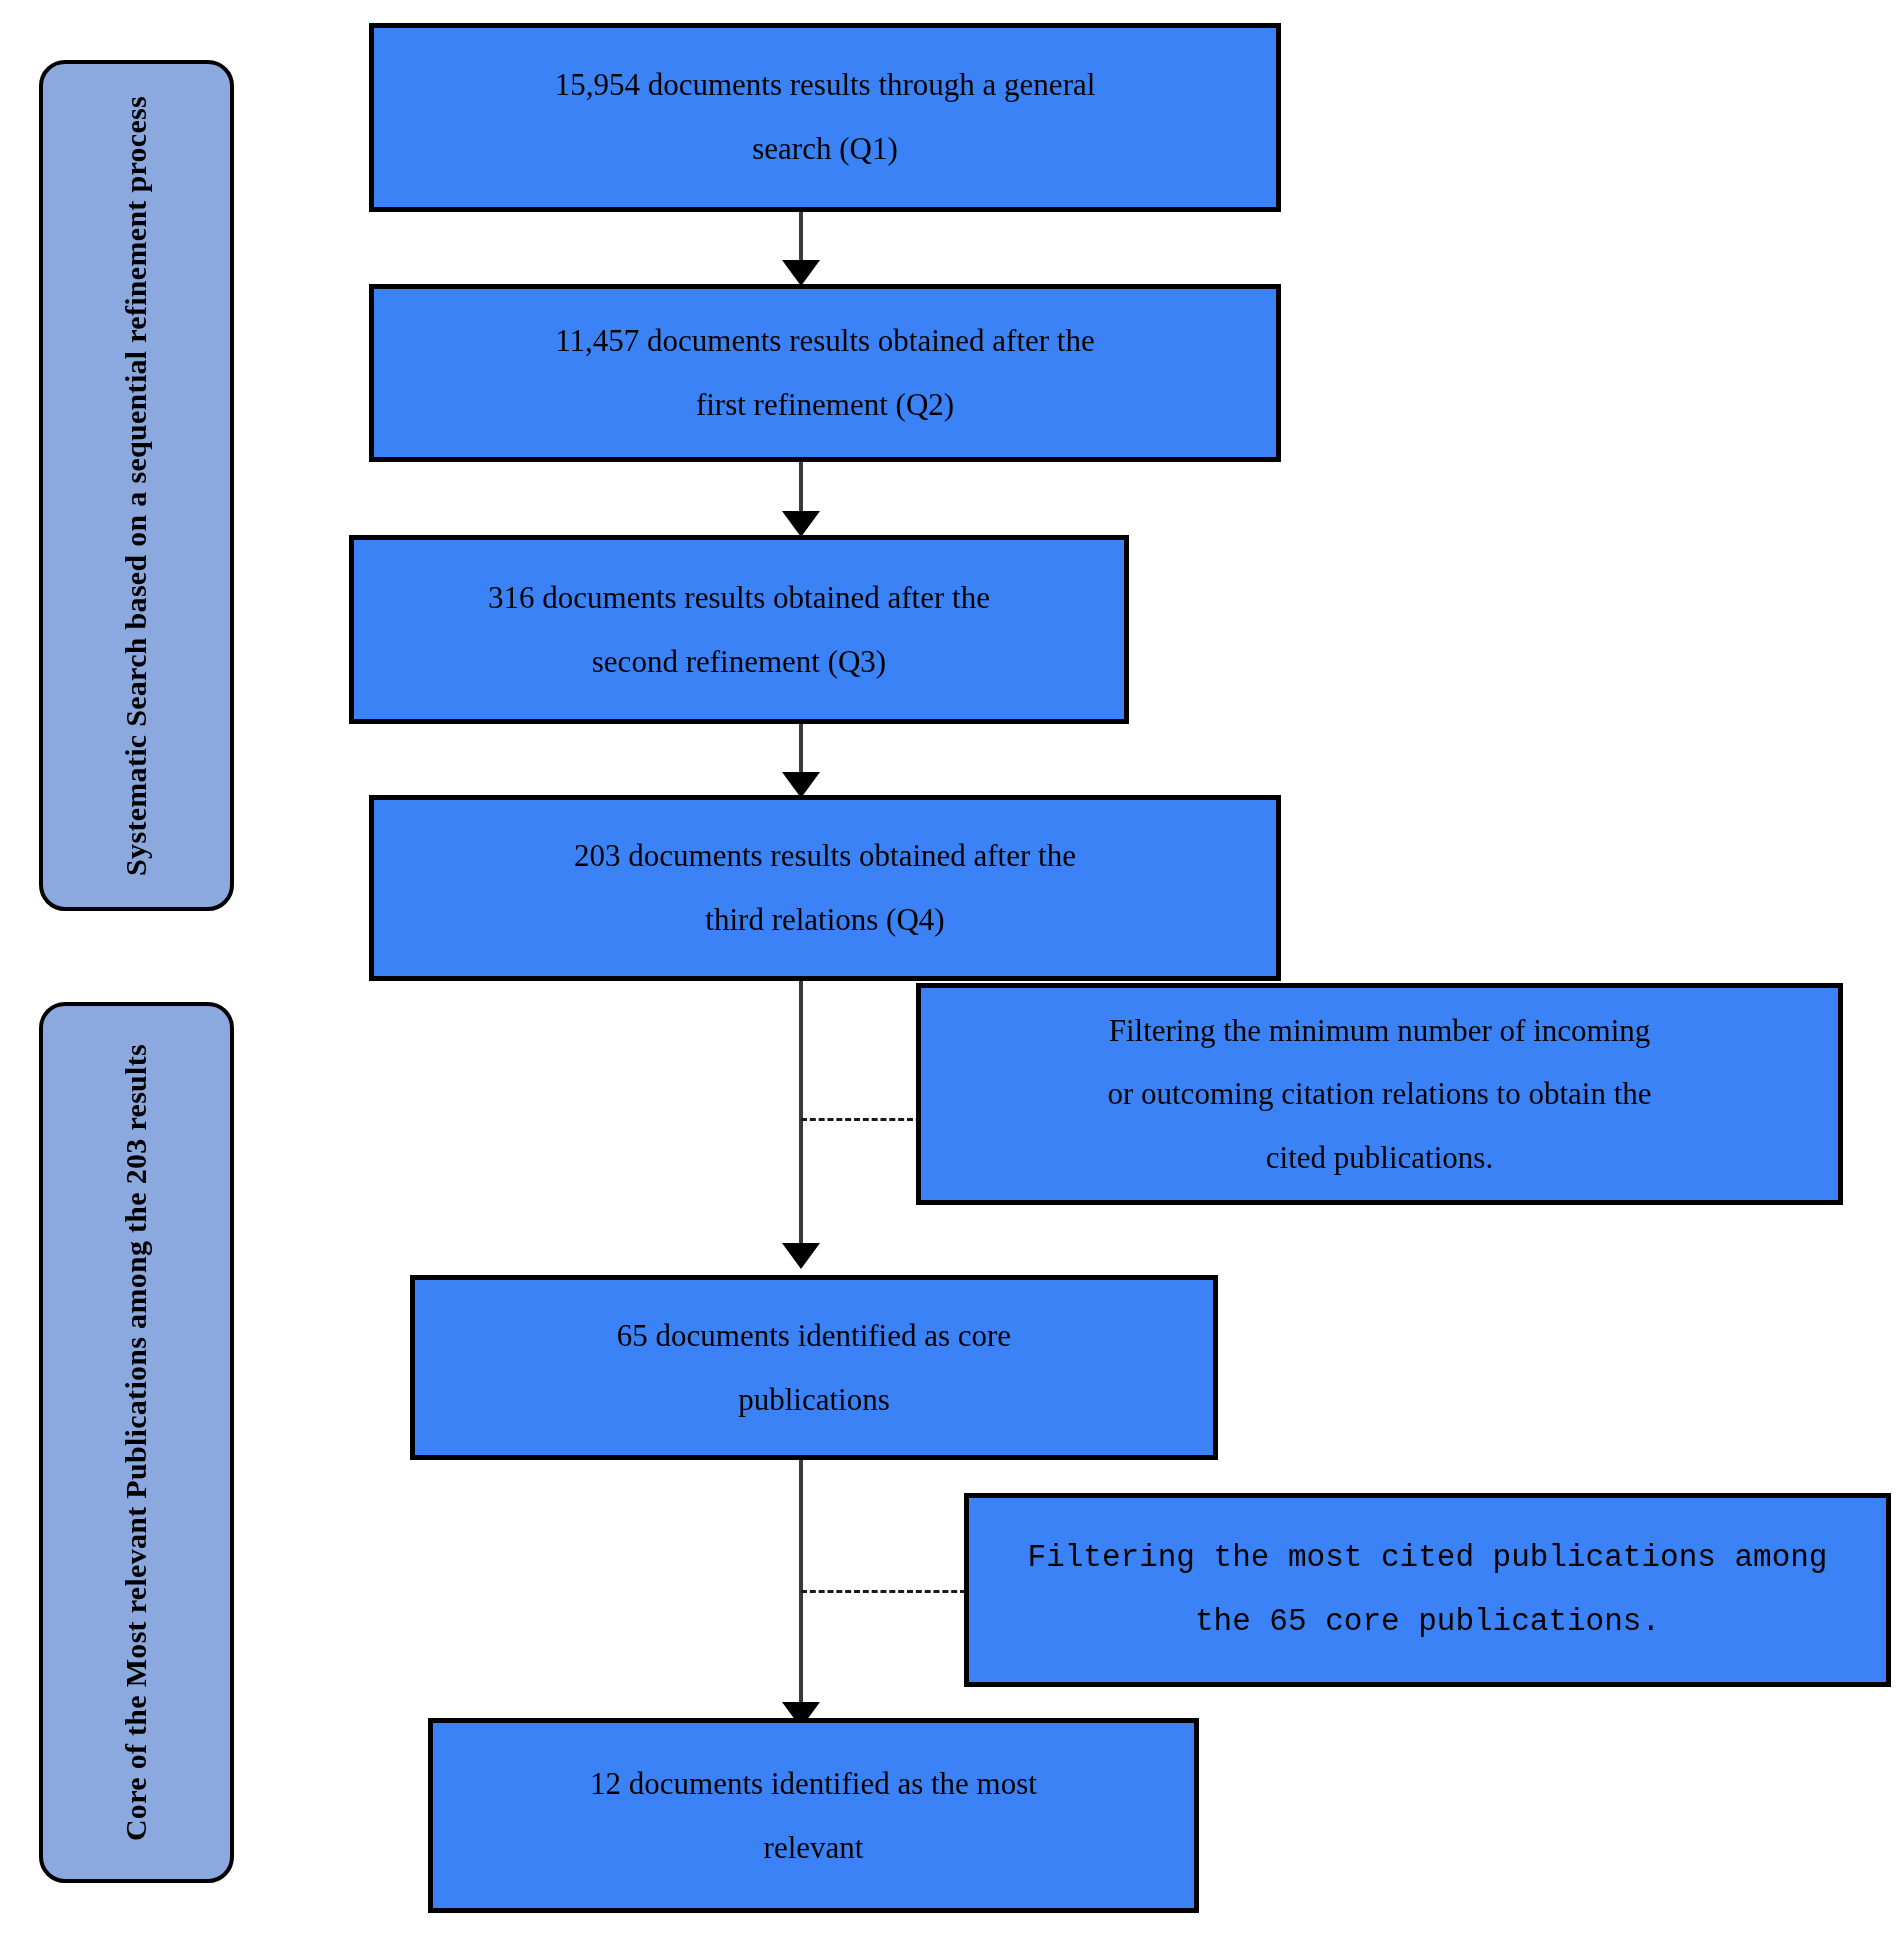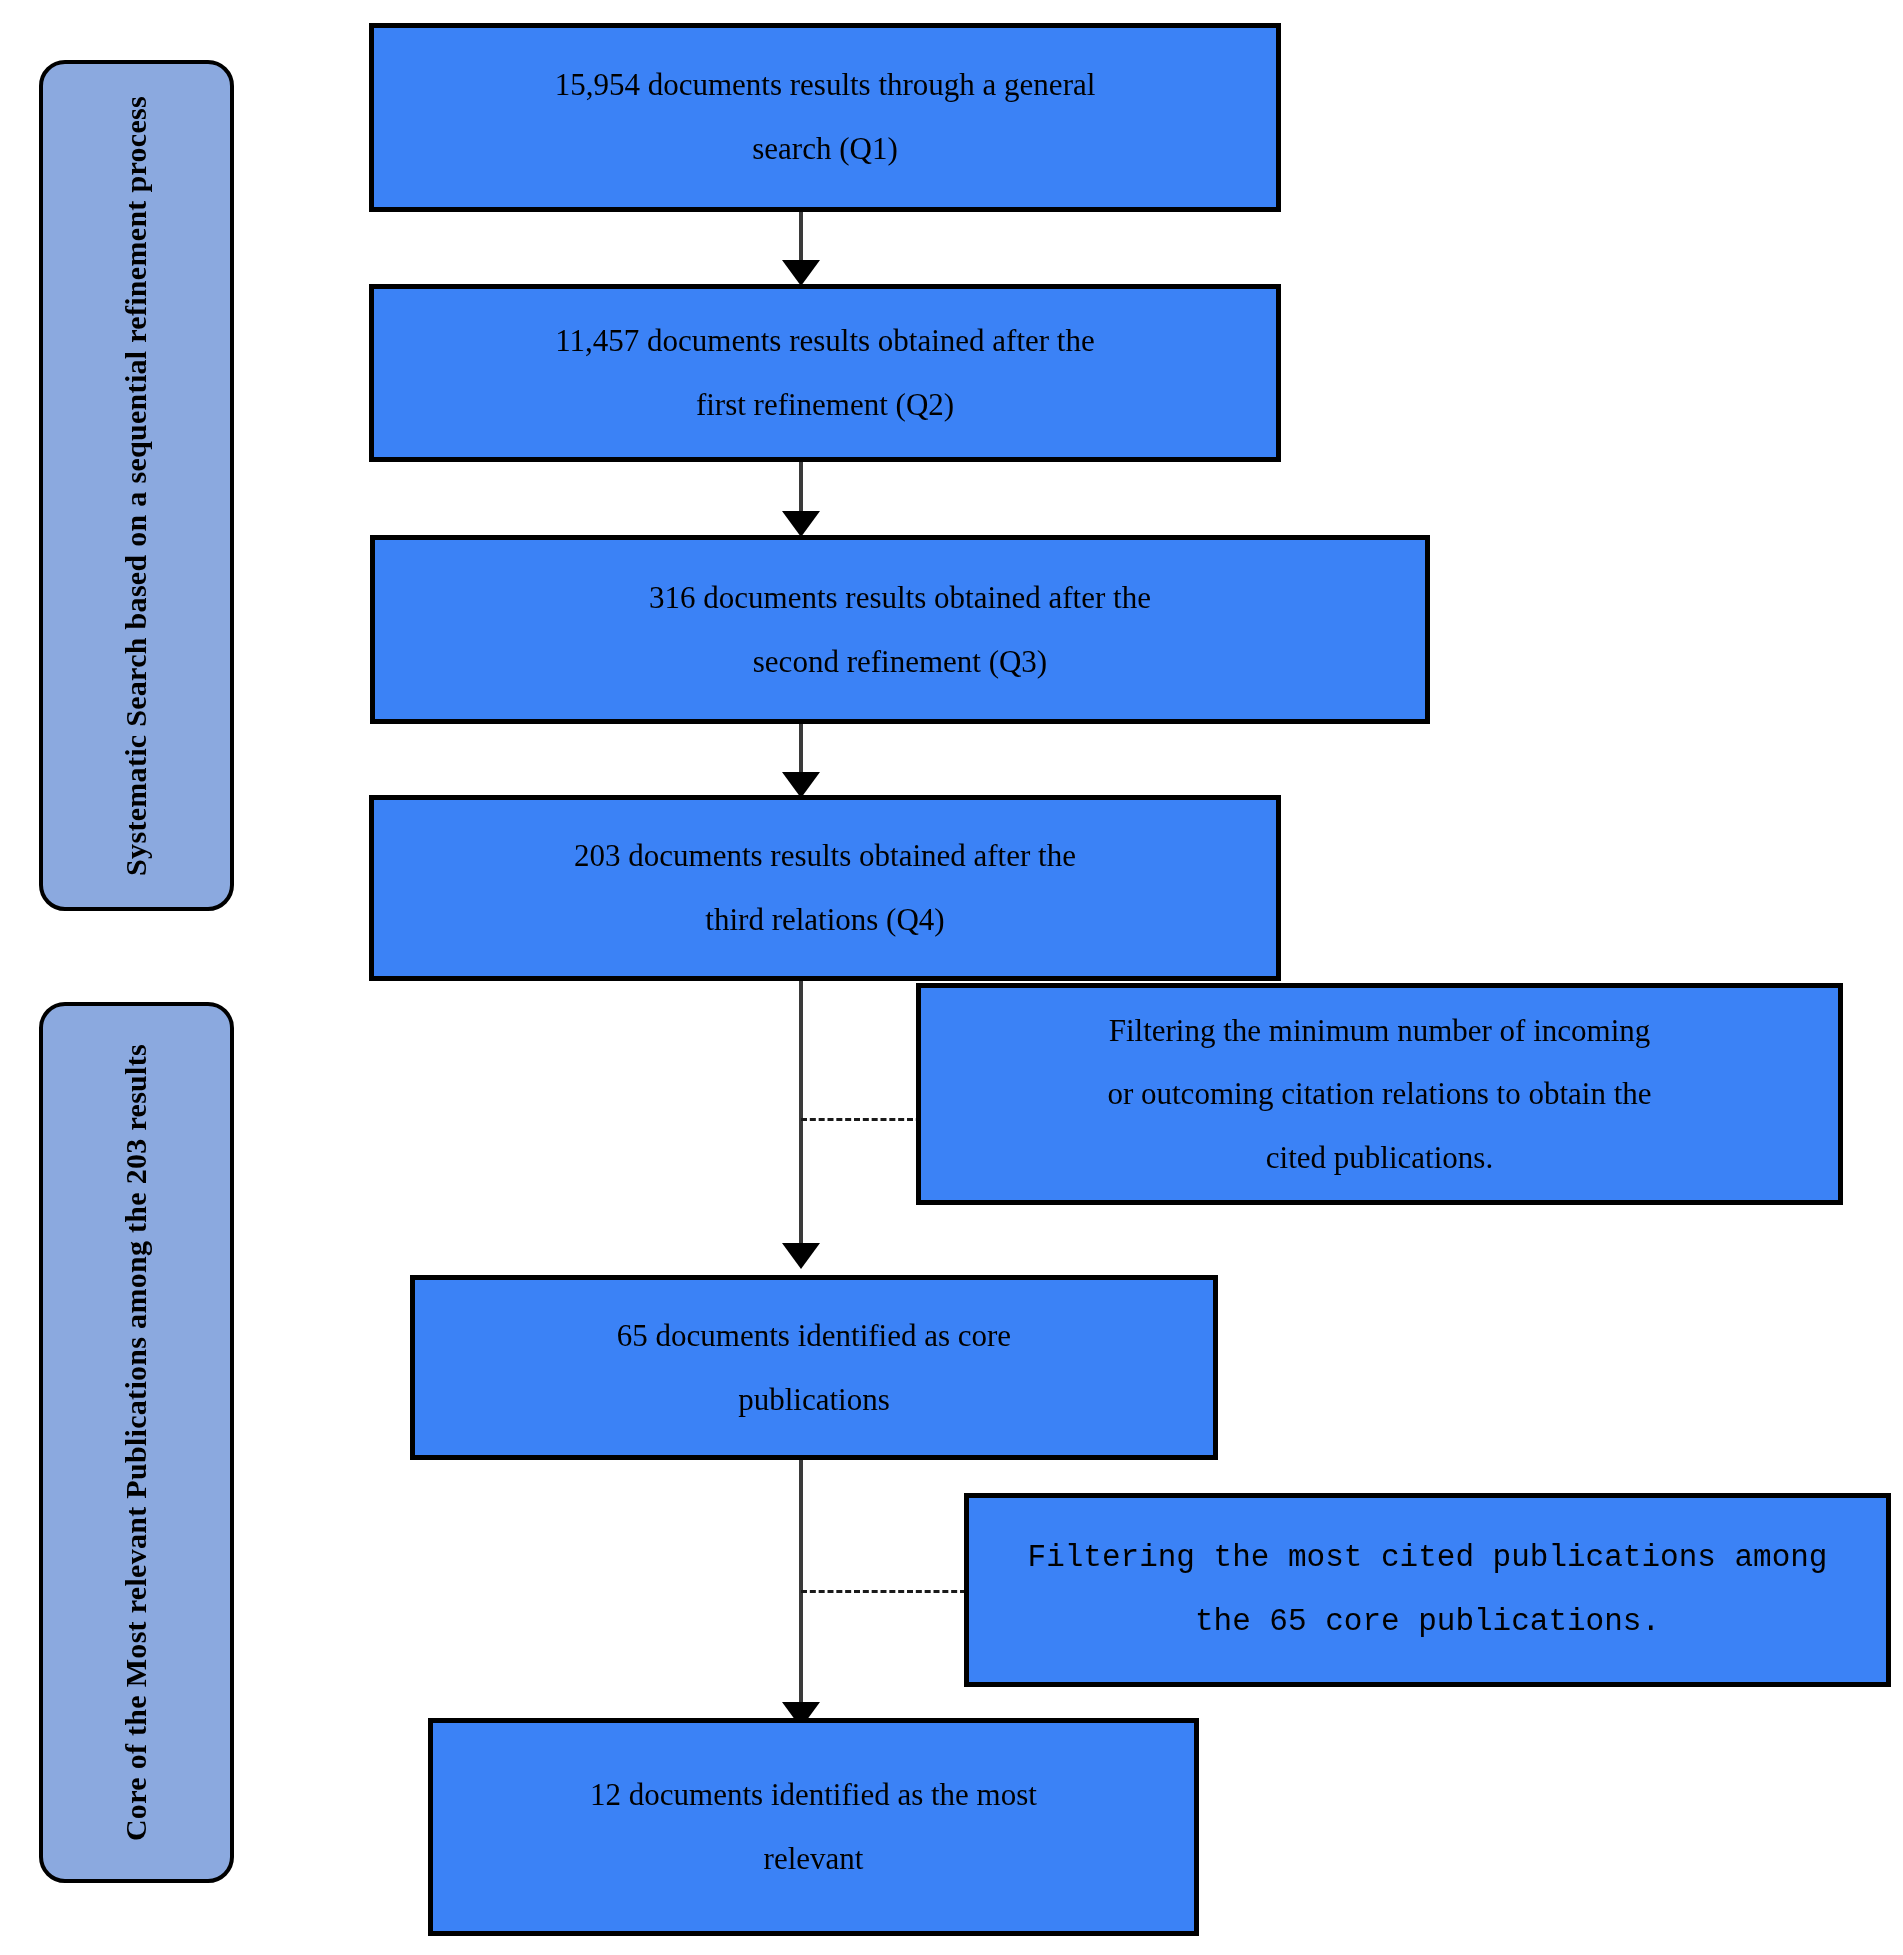--- a/index.html
+++ b/index.html
@@ -113,42 +113,42 @@
     </div>
   </div>
 
   <div class="fbox" style="left:369px;top:284px;width:912px;height:178px;">
     <div class="ftext">
       <div>11,457 documents results obtained after the</div>
       <div>first refinement (Q2)</div>
     </div>
   </div>
 
-  <div class="fbox" style="left:370px;top:535px;width:1060px;height:189px;">
+  <div class="fbox" style="left:349px;top:535px;width:780px;height:189px;">
     <div class="ftext">
       <div>316 documents results obtained after the</div>
       <div>second refinement (Q3)</div>
     </div>
   </div>
 
   <div class="fbox" style="left:369px;top:795px;width:912px;height:186px;">
     <div class="ftext">
       <div>203 documents results obtained after the</div>
       <div>third relations (Q4)</div>
     </div>
   </div>
 
   <div class="fbox" style="left:410px;top:1275px;width:808px;height:185px;">
     <div class="ftext">
       <div>65 documents identified as core</div>
       <div>publications</div>
     </div>
   </div>
 
-  <div class="fbox" style="left:428px;top:1718px;width:771px;height:218px;">
+  <div class="fbox" style="left:428px;top:1718px;width:771px;height:195px;">
     <div class="ftext">
       <div>12 documents identified as the most</div>
       <div>relevant</div>
     </div>
   </div>
 
   <div class="fbox nbox" style="left:916px;top:983px;width:927px;height:222px;">
     <div class="ftext">
       <div>Filtering the minimum number of incoming</div>
       <div>or outcoming citation relations to obtain the</div>

